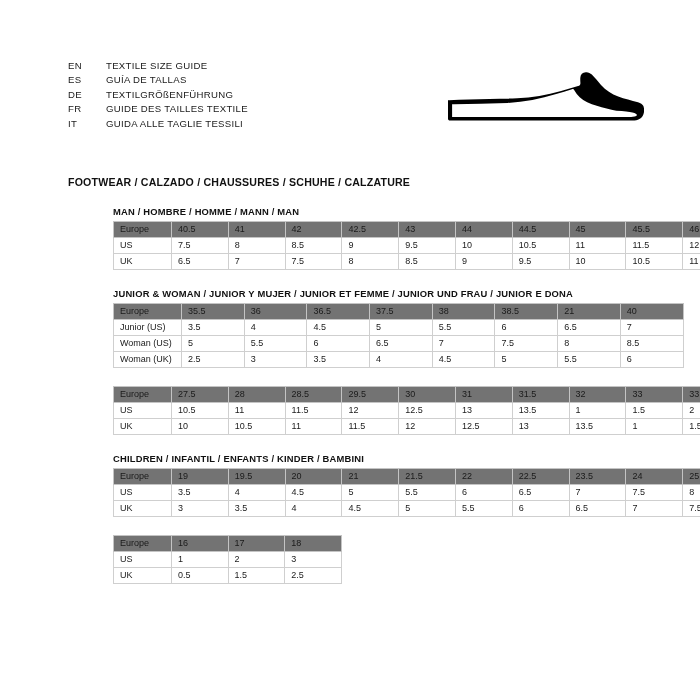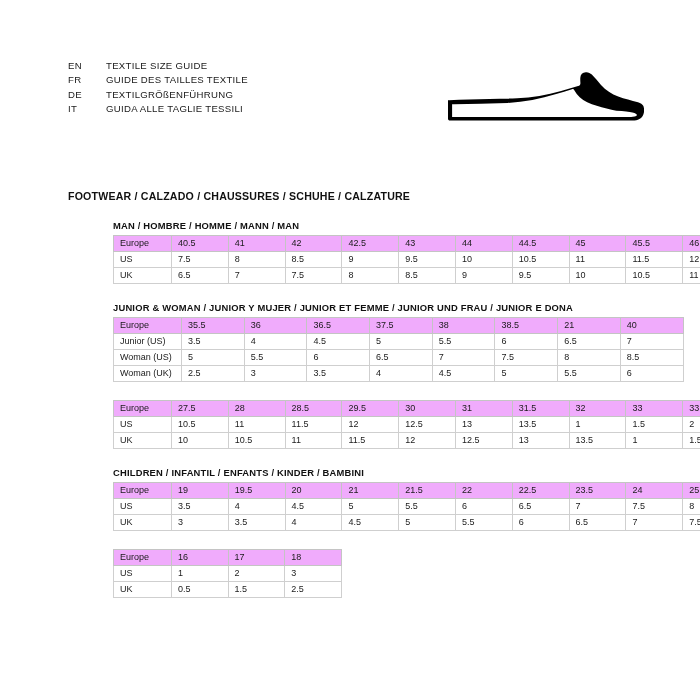--- a/index.html
+++ b/index.html
@@ -46,21 +46,21 @@
     color: #1a1a1a;
   }
   .shoe {
     position: absolute;
     top: 12px;
     left: 380px;
     width: 196px;
     height: 62px;
   }
   .section-title {
-    margin-top: 30px;
+    margin-top: 16px;
     font-size: 10.6px;
     font-weight: bold;
     letter-spacing: 0.2px;
     color: #111;
   }
 
   
   .group {
     margin-top: 18px;
     padding-left: 45px;
@@ -79,21 +79,21 @@
   }
   table.size td {
     height: 15px;
     line-height: 15px;
     padding: 0 0 0 6px;
     border: 1px solid #cfcfcf;
     white-space: nowrap;
     color: #1a1a1a;
   }
   table.size tr.head td {
-    background: #f0abfc;
+    background: #737373;
     border: 1px solid #c4c4c4;
   }
   table.size td.label {
     padding-left: 6px;
   }
   .w-men   { width: 570px; }
   .w-jw    { width: 570px; }
   .w-kids  { width: 570px; }
   .w-child { width: 570px; }
   .w-baby  { width: 228px; }
@@ -119,26 +119,30 @@
 <div class="page">
 
   <div class="header">
     <table class="lang-table">
       <tbody>
           <tr>
         <td class="lang-code">EN</td>
         <td class="lang-title">TEXTILE SIZE GUIDE</td>
       </tr>
       <tr>
+        <td class="lang-code">ES</td>
+        <td class="lang-title">GUÍA DE TALLAS</td>
+      </tr>
+      <tr>
+        <td class="lang-code">DE</td>
+        <td class="lang-title">TEXTILGRÖßENFÜHRUNG</td>
+      </tr>
+      <tr>
         <td class="lang-code">FR</td>
         <td class="lang-title">GUIDE DES TAILLES TEXTILE</td>
-      </tr>
-      <tr>
-        <td class="lang-code">DE</td>
-        <td class="lang-title">TEXTILGRÖßENFÜHRUNG</td>
       </tr>
       <tr>
         <td class="lang-code">IT</td>
         <td class="lang-title">GUIDA ALLE TAGLIE TESSILI</td>
       </tr>
     </tbody>
       </table>
 
     <div class="shoe">
       <svg viewBox="0 0 196 62" width="196" height="62" aria-hidden="true">

